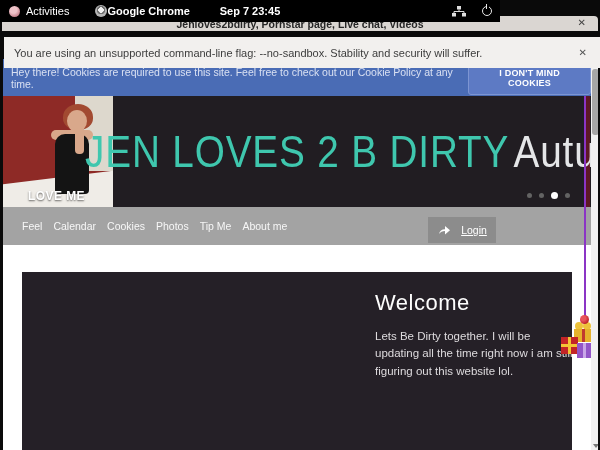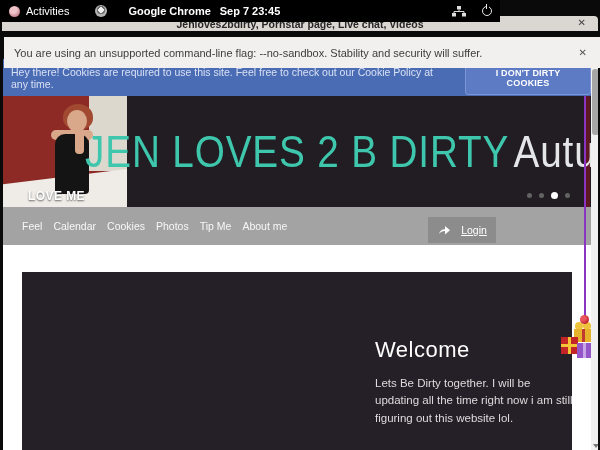--- a/index.html
+++ b/index.html
@@ -7,21 +7,21 @@
   body {
     position: relative; overflow: hidden; background:#0a0a0a;
     font-family:"Liberation Sans", sans-serif;
   }
   
   .topbar { position:absolute; left:0; top:0; width:500px; height:22px; background:#000;
             color:#fff; display:flex; align-items:center; font-size:11px; z-index:60; }
   .tb-left { display:flex; align-items:center; gap:6px; padding-left:9px; }
   .activities-dot { width:11px; height:11px; border-radius:50%;
     background: radial-gradient(circle at 40% 35%, #eec3c9 0 35%, #c98691 70%, #a96b77 100%); }
-  .tb-app { display:flex; align-items:center; gap:21px; margin-left:26px; font-weight:bold; }
+  .tb-app { display:flex; align-items:center; gap:0; margin-left:26px; font-weight:bold; }
   .chrome-icon { width:12px; height:12px; border-radius:50%;
     background: radial-gradient(circle at 50% 42%, #f2f2f2 0 28%, #6f6f6f 32% 45%, #b5b5b5 48% 75%, #8b8b8b 100%); }
   .tb-clock { position:absolute; left:0; right:0; text-align:center; font-weight:bold; }
   .tb-right { position:absolute; right:8px; top:0; height:22px; display:flex; align-items:center; gap:16px; }
   .power-icon { width:10px; height:10px; border:1.5px solid #e8e8e8; border-radius:50%; position:relative; }
   .power-icon::after { content:""; position:absolute; left:3px; top:-3px; width:1.5px; height:5px; background:#000;
     box-shadow: inset 0 0 0 2px #000; border-left:1.5px solid #e8e8e8; }
   
   .titlebar { position:absolute; left:2px; top:16px; width:596px; height:15px; background:#dad6d2;
     border-radius:4px 4px 0 0; display:flex; align-items:center; justify-content:center;
@@ -32,21 +32,21 @@
     display:flex; align-items:center; font-size:11px; color:#3d3d3d; padding-left:10px; z-index:54; }
   .infobar-close { position:absolute; right:13px; font-size:10px; color:#555; }
   
   .cookiebar { position:absolute; left:3px; top:59px; width:588px; height:37px; background:var(--cookie_blue,#4a6cb5);
     display:flex; align-items:center; justify-content:center; gap:13px; z-index:10;padding-left:8px; }
   .cookie-msg { font-size:10.5px; color:#d9e0f2; }
   .cookie-btn { font-size:9px; font-weight:bold; color:#fff; background:#5d7ac4; border:1px solid #7d95d2;
     border-radius:3px; padding:6px 10px; cursor:pointer; letter-spacing:.2px; }
   
   .hero { position:absolute; left:3px; top:96px; width:588px; height:111px; background:#211d22; overflow:hidden; z-index:5; }
-  .hero-photo { position:absolute; left:0; top:0; width:124px; height:111px; background:#8e2a26; overflow:hidden; }
+  .hero-photo { position:absolute; left:0; top:0; width:110px; height:111px; background:#8e2a26; overflow:hidden; }
   .photo-wall-light { position:absolute; right:0; top:0; width:38px; height:75px; background:#ddd8cd; }
   .photo-bed { position:absolute; left:-10px; bottom:-28px; width:140px; height:58px; background:#efece7; transform:rotate(-7deg); }
   .photo-hair { position:absolute; left:60px; top:8px; width:30px; height:26px; border-radius:50% 50% 45% 45%; background:#a24a31; }
   .photo-face { position:absolute; left:64px; top:14px; width:20px; height:22px; border-radius:50%; background:#d9a88b; }
   .photo-arm { position:absolute; left:72px; top:32px; width:9px; height:26px; border-radius:4px; background:#d9a88b; }
   .photo-corset { position:absolute; left:52px; top:38px; width:34px; height:60px; border-radius:10px 10px 4px 4px; background:#141414; }
   .photo-shoulders { position:absolute; left:48px; top:34px; width:42px; height:10px; border-radius:6px; background:#d9a88b; }
   .photo-caption { position:absolute; left:25px; bottom:4px; color:#fff; font-size:13px; font-weight:bold;
     letter-spacing:.5px; text-shadow:0 1px 2px rgba(0,0,0,.6); transform:scaleX(.92); transform-origin:left; }
   .hero-title { position:absolute; left:82px; top:0; height:100%; display:flex; align-items:center;
@@ -62,21 +62,21 @@
   .navbar { position:absolute; left:3px; top:207px; width:588px; height:38px; background:var(--nav_gray,#a3a3a3);
     display:flex; align-items:center; padding-left:19px; z-index:6; }
   .nav-item { color:#f7f7f7; font-size:10.5px; margin-right:11px; cursor:pointer; }
   .login-btn { position:absolute; left:425px; top:10px; width:68px; height:26px; background:#8c8c8c;
     color:#fff; font-size:10.5px; display:flex; align-items:center; justify-content:center; gap:10px; cursor:pointer;text-decoration:underline; }
   .join-btn { position:absolute; left:494px; top:10px; width:74px; height:26px; background:#fff;
     color:#9a9a9a; font-size:10.5px; display:flex; align-items:center; justify-content:center; gap:6px; cursor:pointer; }
   
   .content { position:absolute; left:3px; top:245px; width:588px; height:205px; background:#fff; z-index:4; }
   .dark-panel { position:absolute; left:19px; top:27px; width:550px; height:178px; background:var(--panel,#252027); }
-  .welcome { position:absolute; left:353px; top:18px; width:210px;margin-top:47px; }
+  .welcome { position:absolute; left:353px; top:18px; width:210px; }
   .welcome h2 { color:#fdfdfd; font-size:22px; font-weight:300; letter-spacing:.5px; }
   .welcome p { margin-top:12px; width:200px; color:#dedbde; font-size:11.5px; line-height:1.5; }
   
   .gift-string { position:absolute; left:584px; top:96px; width:2px; height:226px; background:var(--string_purple,#8b35c5); z-index:40; }
   .gift-ball { position:absolute; left:580px; top:315px; width:9px; height:9px; border-radius:50%;
     background: radial-gradient(circle at 35% 35%, #e8555c 0 30%, #c0272d 70%, #8e181d 100%); z-index:42; }
   .gift-bow { position:absolute; left:575px; top:322px; width:16px; height:8px; z-index:41; }
   .gift-bow::before, .gift-bow::after { content:""; position:absolute; top:0; width:8px; height:8px; border-radius:50%;
     background:#eec23a; }
   .gift-bow::before { left:0; } .gift-bow::after { right:0; }
@@ -127,21 +127,21 @@
   <span class="titlebar-close">✕</span>
 </div>
 
 <div class="infobar">
   <span>You are using an unsupported command-line flag: --no-sandbox. Stability and security will suffer.</span>
   <span class="infobar-close">✕</span>
 </div>
 
 <div class="cookiebar">
   <span class="cookie-msg">Hey there! Cookies are required to use this site. Feel free to check out our Cookie Policy at any time.</span>
-  <button class="cookie-btn">I DON'T DIRTY COOKIES</button>
+  <button class="cookie-btn">I DON'T MIND COOKIES</button>
 </div>
 
 <div class="hero">
   <div class="hero-photo">
     <div class="photo-wall-light"></div>
     <div class="photo-bed"></div>
     <div class="photo-hair"></div>
     <div class="photo-face"></div>
     <div class="photo-shoulders"></div>
     <div class="photo-corset"></div>

